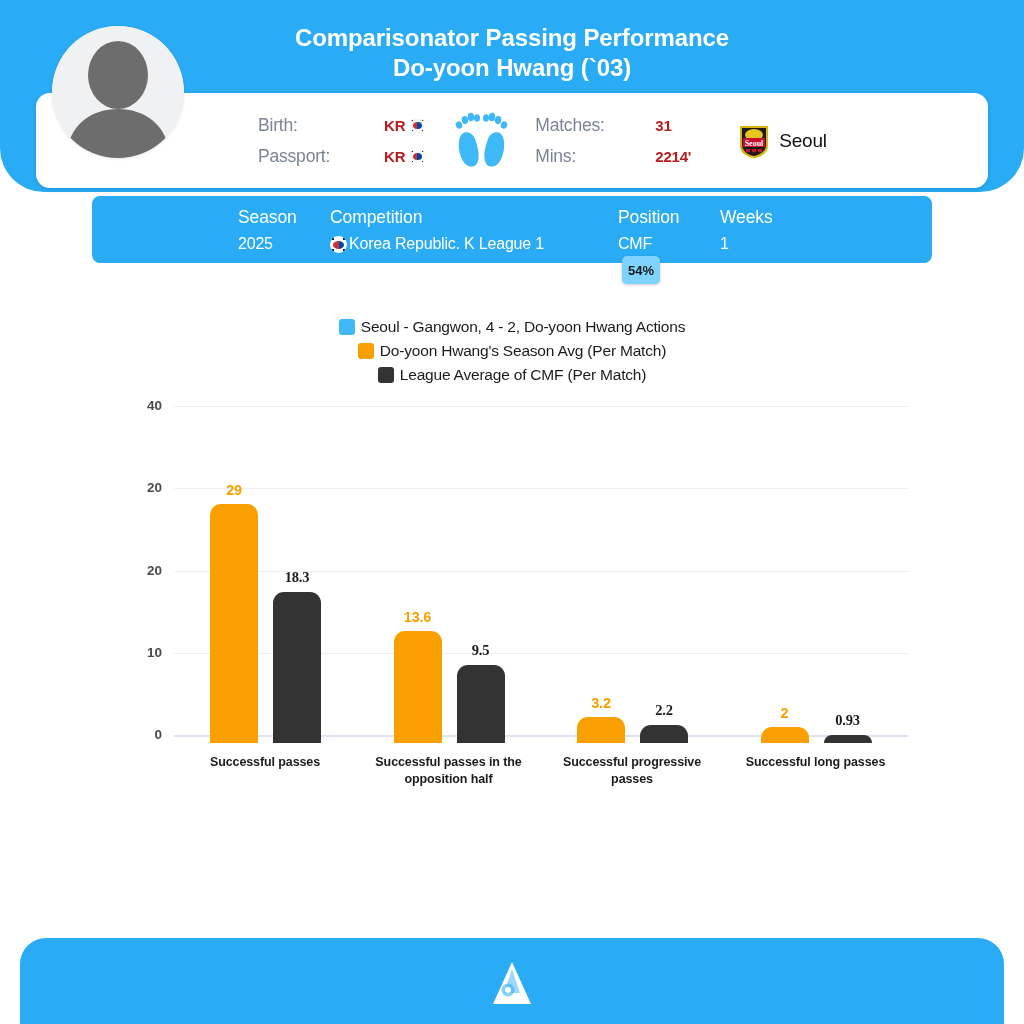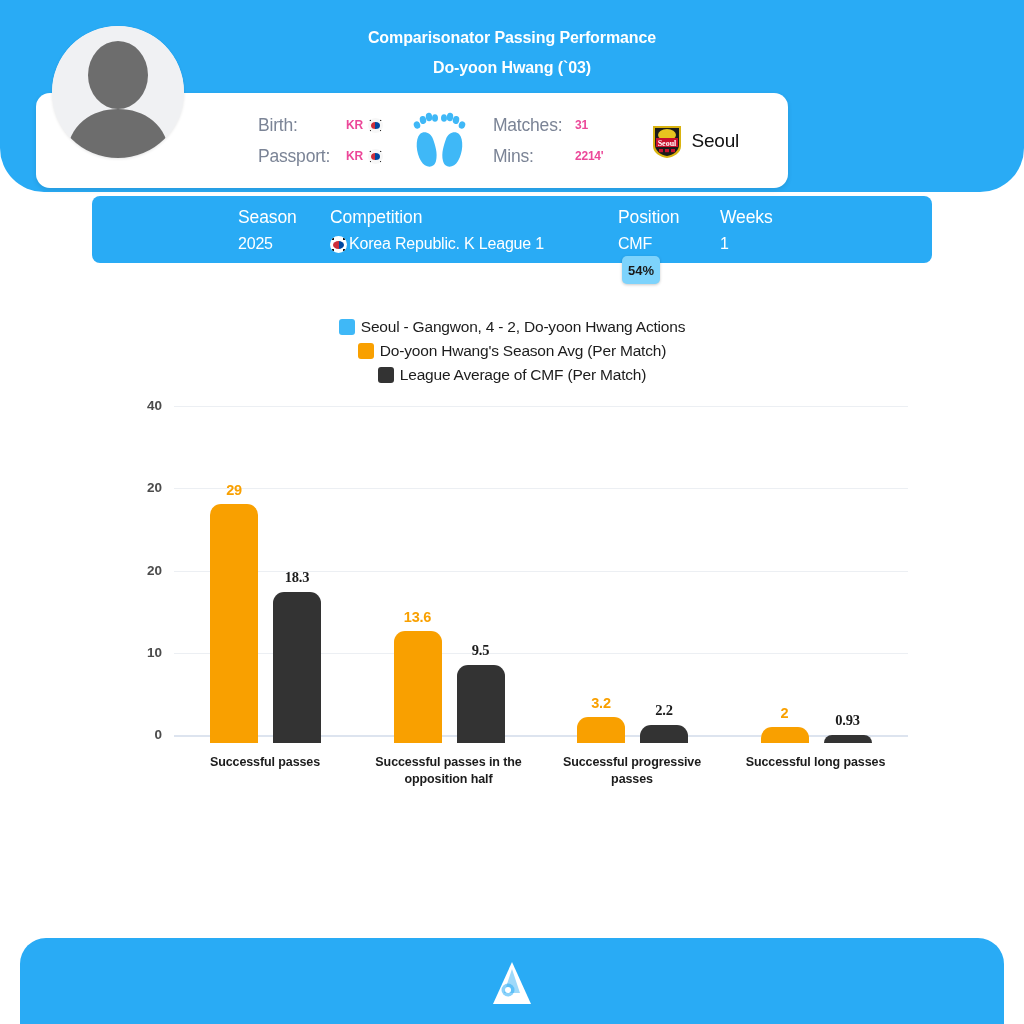--- a/index.html
+++ b/index.html
@@ -28,21 +28,21 @@
     position: absolute;
     left: 0; top: 23px;
     width: 1024px;
     text-align: center;
     z-index: 6;
   }
   #header-title-wrap .t1,
   #header-title-wrap .t2 {
     color: #ffffff;
     font-weight: bold;
-    font-size: 16px;
+    font-size: 24px;
     letter-spacing: -0.1px;
     line-height: 30px;
   }
 
   
   #avatar {
     position: absolute;
     left: 52px; top: 26px;
     width: 132px; height: 132px;
     border-radius: 50%;
@@ -50,21 +50,21 @@
     z-index: 8;
     overflow: hidden;
     box-shadow: 0 1px 3px rgba(0,0,0,0.10);
   }
   #avatar svg { display: block; }
 
   
   #info-card {
     position: absolute;
     left: 36px; top: 93px;
-    width: 752px; height: 95px;
+    width: 952px; height: 95px;
     background: #ffffff;
     border-radius: 14px;
     box-shadow: 0 2px 5px rgba(0,0,0,0.10);
     z-index: 7;
   }
   #info-row {
     position: absolute;
     left: 222px; top: 0;
     height: 95px;
     display: flex;
@@ -72,24 +72,25 @@
     gap: 0px;
   }
   .kv-block { display: flex; flex-direction: column; justify-content: center; gap: 5px; }
   .kv-line { display: flex; align-items: center; height: 26px; }
   .kv-label {
     color: #7b8496;
     font-size: 17.5px;
     letter-spacing: -0.2px;
   }
   .kv-val {
-    color: #ec4899;
-    font-size: 12px;
-    font-weight: bold;
-    letter-spacing: -0.2px;
+    color: #b91c1c;
+    font-size: 15px;
+    font-weight: bold;
+    letter-spacing: -0.2px;
+    margin-left: 38px;
   }
   .flag-kr {
     display: inline-block;
     width: 15px; height: 15px;
     margin-left: 5px;
     border-radius: 50%;
     background: #f7f7f7;
     position: relative;
     overflow: hidden;
     vertical-align: middle;

